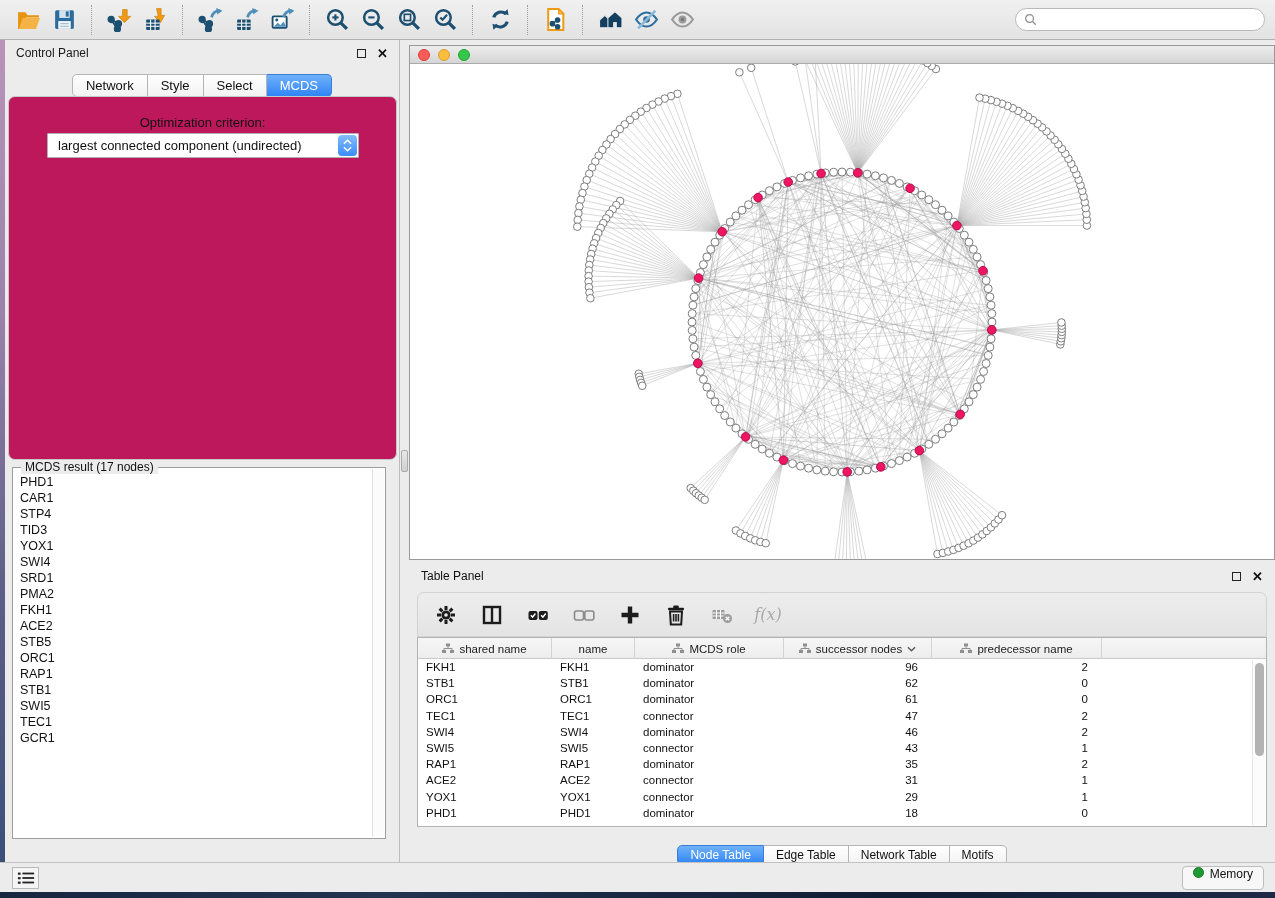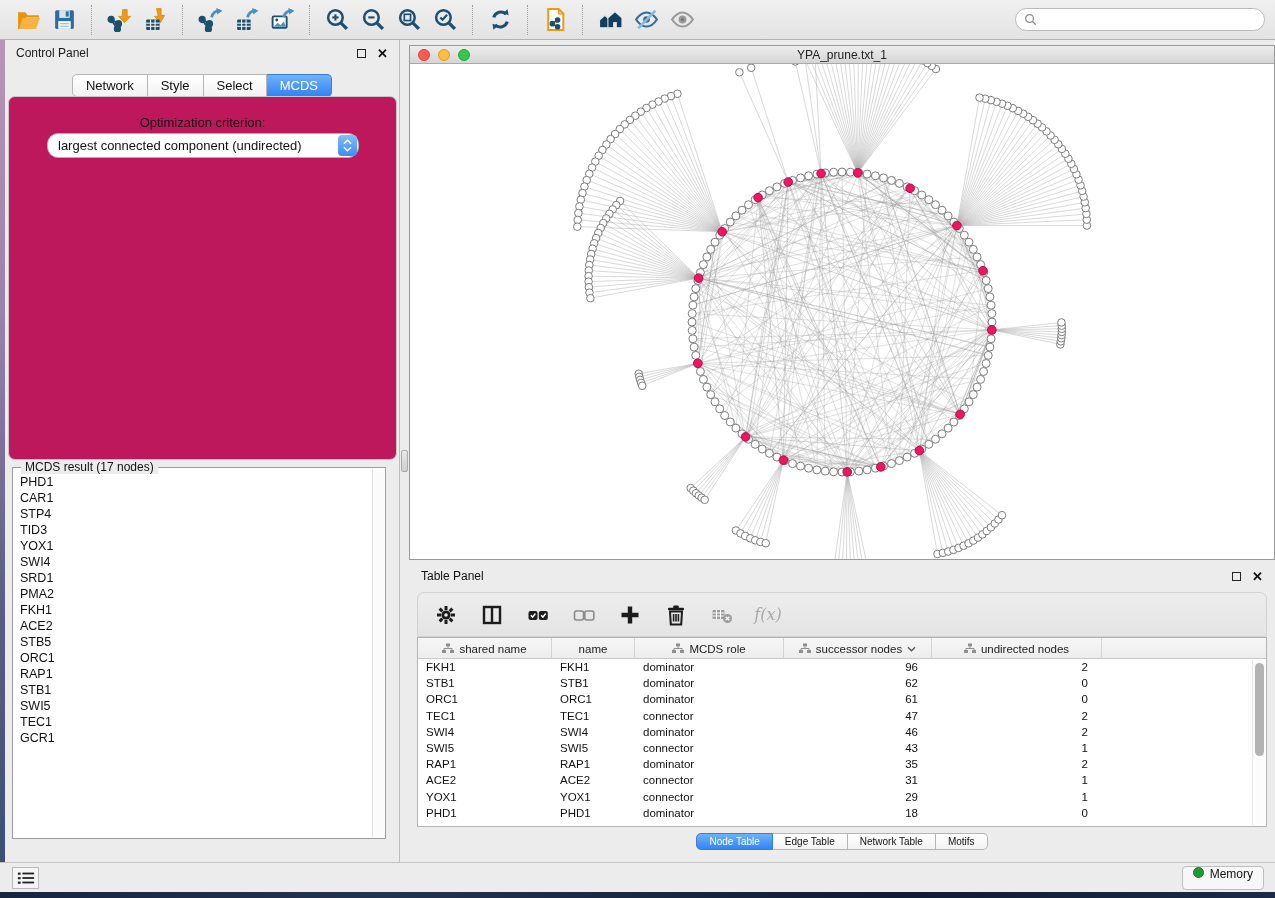--- a/index.html
+++ b/index.html
@@ -34,21 +34,21 @@
   .seg-row { position:absolute; left:0; width:100%; display:flex; justify-content:center; }
   .seg { background:linear-gradient(#ffffff,#f2f2f2); border:1px solid #b5b5b5; border-left-width:0;
     padding:3px 13px; font-size:13px; color:#111; cursor:default; }
   .seg:first-child { border-left-width:1px; border-radius:5px 0 0 5px; }
   .seg:last-child { border-radius:0 5px 5px 0; }
   .seg.active { background:linear-gradient(#70b2f9,#2f84f6); color:#fff; border-color:#3a7cd6; }
   .tab-content { position:absolute; left:3px; top:56px; width:389px; height:364px;
     background:#be185d; border:1px solid #c7c7c7; border-radius:7px; }
   .opt-label { position:absolute; top:18px; width:100%; text-align:center; font-size:13px; }
   .select { position:absolute; left:38px; top:36px; width:312px; height:25px; background:#fff;
-    border:1px solid #b0b0b0; border-radius:11px; display:flex; align-items:center; padding-left:10px; font-size:13px; }
+    border:1px solid #b0b0b0; border-radius:1px; display:flex; align-items:center; padding-left:10px; font-size:13px; }
   .stepper { margin-left:auto; margin-right:1px; width:19px; height:21px; border-radius:4px;
     background:linear-gradient(#85bdfb,#3b8cf8); display:flex; flex-direction:column; align-items:center; justify-content:center; gap:1px; }
   .btn-row { position:absolute; left:0; top:70px; width:100%; display:flex; justify-content:center; gap:13px; }
   .btn { background:linear-gradient(#ffffff,#f0f0f0); border:1px solid #b0b0b0; border-radius:5px;
     font-size:13px; padding:3px 15px; color:#111; font-family:inherit; }
   .btn.focused { box-shadow:0 0 0 3px rgba(106,168,240,.8); border-color:#74a7e2; }
   .groupbox { position:absolute; left:7px; top:427px; width:374px; height:372px;
     border:1px solid #9d9d9d; background:#fff; }
   .groupbox-legend { position:absolute; top:-8px; left:8px; background:#ececec; padding:0 4px; font-size:12px; color:#111; }
   .mcds-list { position:absolute; left:1px; top:6px; right:14px; bottom:1px; overflow:hidden;
@@ -85,21 +85,21 @@
     background:#fff; border:1px solid #b3b3b3; overflow:hidden; }
   .thead { display:flex; height:21px; border-bottom:1px solid #c9c9c9; background:linear-gradient(#f6f6f6,#ededed); }
   .th { display:flex; align-items:center; justify-content:center; gap:5px; font-size:11.5px; color:#222;
     border-right:1px solid #d4d4d4; height:21px; }
   .tr { display:flex; height:16.2px; align-items:center; font-size:11.5px; }
   .td { padding:0 8px; white-space:nowrap; overflow:hidden; }
   .td.num { text-align:right; padding-right:14px; }
   .tbl-scroll { position:absolute; top:22px; right:1px; bottom:1px; width:13px; background:#fcfcfc; border-left:1px solid #e6e6e6; }
   .tbl-thumb { position:absolute; top:3px; left:2px; width:9px; height:93px; background:#b3b3b3; border-radius:5px; }
   .bottom-tabs { position:absolute; left:0; top:270px; width:100%; display:flex; justify-content:center; }
-  .bottom-tabs .seg { font-size:10px; padding:2px 12px; }
+  .bottom-tabs .seg { font-size:12px; padding:2px 12px;margin-top:12px; }
   
   .statusbar { position:absolute; left:0; top:862px; width:1275px; height:30px;
     background:#ececec; border-top:1px solid #c2c2c2; }
   .list-btn { position:absolute; left:12px; top:4px; width:27px; height:22px; background:#f5f5f5;
     border:1px solid #b9b9b9; display:flex; align-items:center; justify-content:center; }
   .memory-btn { position:absolute; right:11px; top:3px; height:24px; background:#f7f7f7;
     border:1px solid #bdbdbd; border-radius:4px; display:flex; align-items:flex-start; gap:6px;
     padding:0 10px; font-size:12px; }
   .mem-dot { width:11px; height:11px; border-radius:50%; background:#1f9932; border:1px solid #157a25; }
 </style>
@@ -326,21 +326,20 @@
 </div>
 
 <div class="vsplit">
     <div class="grip"></div>
   </div>
 
 <div class="right-bg"></div>
 
 <div class="network-window">
   <div class="nw-titlebar">
-    <span class="nw-title">YPA_prune.txt_1</span>
     <span class="lights">
       <span class="light red"></span>
       <span class="light yellow"></span>
       <span class="light green"></span>
     </span>
   </div>
   <svg class="nw-canvas" viewBox="0 0 864 495">
       <g>
         <line x1="288.6" y1="214.1" x2="532.0" y2="146.2" stroke="#9a9a9a" stroke-width="0.8" opacity="0.38"></line>
         <line x1="288.6" y1="214.1" x2="581.8" y2="249.6" stroke="#9a9a9a" stroke-width="0.8" opacity="0.38"></line>
@@ -1220,21 +1219,21 @@
         </div>
         <div class="th" style="width: 170px;">
           <svg width="12" height="11" viewBox="0 0 12 11">
             <g fill="#8f8f8f">
               <rect x="4" y="0.5" width="4" height="3"></rect>
               <rect x="0" y="7" width="4" height="3"></rect>
               <rect x="8" y="7" width="4" height="3"></rect>
             </g>
             <path d="M6 3.5v2M2 7V5.5h8V7" fill="none" stroke="#8f8f8f"></path>
           </svg>
-          <span>undirected nodes</span>
+          <span>predecessor name</span>
         </div>
       </div>
     <div>
         <div class="tr">
           <div class="td" style="width: 134px;">FKH1</div>
           <div class="td" style="width: 83px;">FKH1</div>
           <div class="td" style="width: 149px;">dominator</div>
           <div class="td num" style="width: 148px;">96</div>
           <div class="td num" style="width: 170px;">2</div>
         </div>

